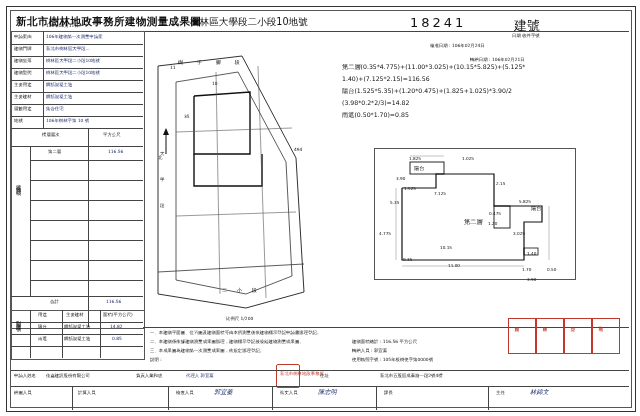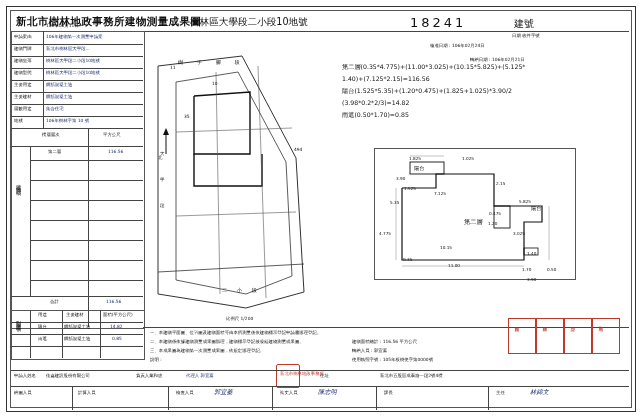--- a/index.html
+++ b/index.html
@@ -6,21 +6,21 @@
   body{width:640px;height:416px;font-family:"DejaVu Sans","Liberation Sans",sans-serif;color:#111;overflow:hidden;}
   #sheet{position:relative;width:512px;height:416px;}
   .frame{position:absolute;left:6px;top:6px;width:628px;height:404px;border:1px solid #333;}
   .inner{position:absolute;left:10px;top:10px;width:620px;height:396px;border:1px solid #555;}
   .hline{position:absolute;background:#444;height:1px;}
   .vline{position:absolute;background:#444;width:1px;}
   .t{position:absolute;white-space:nowrap;line-height:1;}
   .tiny{font-size:4.4px;}
   .xs{font-size:5.2px;}
   .sm{font-size:6.2px;}
-  .md{font-size:10px;}
+  .md{font-size:13px;}
   .lg{font-size:9.6px;}
   .title{font-size:10.5px;font-weight:bold;letter-spacing:.4px;}
   .vert{writing-mode:vertical-rl;text-orientation:upright;letter-spacing:2px;}
   .box{position:absolute;border:1px solid #555;}
   .dim{position:absolute;font-size:4.2px;color:#111;white-space:nowrap;}
   .handw{color:#1b2a6b;font-family:"DejaVu Sans","Liberation Sans",sans-serif;}
   .stampred{position:absolute;border:1.5px solid #c0392b;color:#c0392b;}
   .red{color:#c0392b;}
   .plan svg{position:absolute;left:0;top:0;}
   .numbig{font-size:13px;letter-spacing:1px;}

